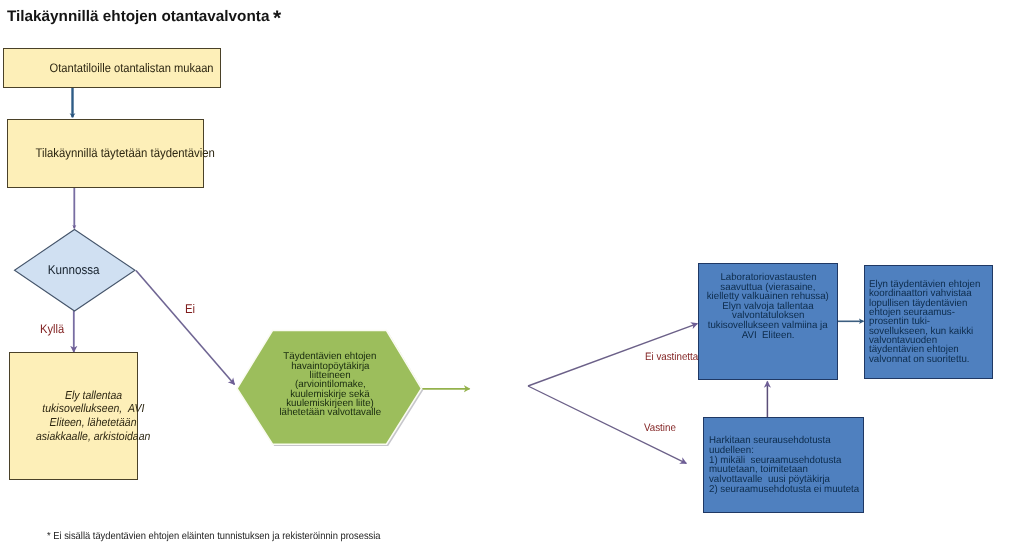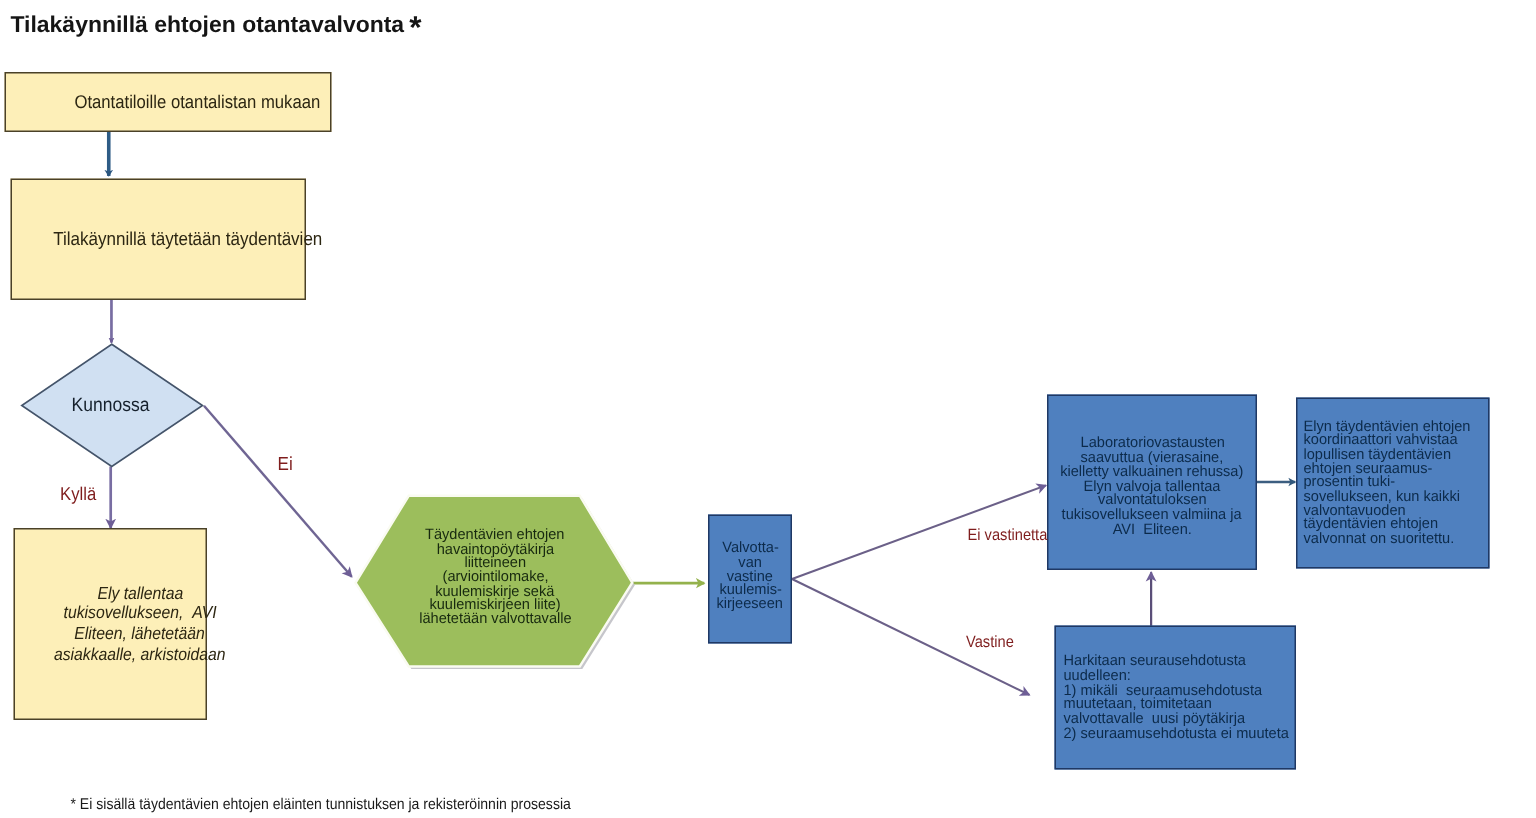--- a/index.html
+++ b/index.html
@@ -70,21 +70,21 @@
     <polygon points="274.2,332.2 388.2,332.2 423.2,390.2 388.2,446.0 274.2,446.0 238.7,390.2" fill="#C6C6CB"></polygon>
     <polygon points="272.5,330.5 386.5,330.5 421.5,388.5 386.5,444.3 272.5,444.3 237,388.5" fill="#9CBE5C" stroke="#FAFBF2" stroke-width="1.6"></polygon>
   </svg>
 
   <div class="node yellowbox" style="left:3px;top:48px;width:218px;height:40px;">
     <div class="txt" style="font-size:12.3px;line-height:13px;">
         <div><span class="cond">Otantatiloille&nbsp;otantalistan&nbsp;mukaan</span></div>
       </div>
   </div>
 
-  <div class="node yellowbox" style="left:7px;top:119px;width:197px;height:81px;">
+  <div class="node yellowbox" style="left:7px;top:119px;width:197px;height:69px;">
     <div class="txt" style="font-size:12.55px;line-height:12.3px;position:relative;left:-2px;">
         <div><span class="cond">Tilakäynnillä&nbsp;täytetään&nbsp;täydentävien</span></div>
       </div>
   </div>
 
   <div class="node" style="left:15px;top:252px;width:120px;height:36px;">
     <div class="txt" style="font-size:12.9px;line-height:14px;color:#15202C;position:relative;left:-1px;">
         <div><span class="cond">Kunnossa</span></div>
       </div>
   </div>
@@ -103,31 +103,22 @@
         <div><span class="cond">Täydentävien&nbsp;ehtojen</span></div>
         <div><span class="cond">havaintopöytäkirja</span></div>
         <div><span class="cond">liitteineen</span></div>
         <div><span class="cond">(arviointilomake,</span></div>
         <div><span class="cond">kuulemiskirje&nbsp;sekä</span></div>
         <div><span class="cond">kuulemiskirjeen&nbsp;liite)</span></div>
         <div><span class="cond">lähetetään&nbsp;valvottavalle</span></div>
       </div>
   </div>
 
-  <div class="node bluebox" style="left:472px;top:343px;width:56px;height:86px;padding-bottom:3px;">
-    <div class="txt w" style="font-size:10px;line-height:9.3px;">
-        <div><span class="cond">Valvotta-</span></div>
-        <div><span class="cond">van</span></div>
-        <div><span class="cond">vastine</span></div>
-        <div><span class="cond">kuulemis-</span></div>
-        <div><span class="cond">kirjeeseen</span></div>
-      </div>
-  </div>
 
-  <div class="node bluebox" style="left:698px;top:263px;width:140px;height:117px;align-items:flex-start;padding-top:27px;">
+  <div class="node bluebox" style="left:698px;top:263px;width:140px;height:117px;align-items:flex-start;padding-top:9px;">
     <div class="txt w" style="font-size:10px;line-height:9.6px;">
         <div><span class="cond">Laboratoriovastausten</span></div>
         <div><span class="cond">saavuttua&nbsp;(vierasaine,</span></div>
         <div><span class="cond">kielletty&nbsp;valkuainen&nbsp;rehussa)</span></div>
         <div><span class="cond">Elyn&nbsp;valvoja&nbsp;tallentaa</span></div>
         <div><span class="cond">valvontatuloksen</span></div>
         <div><span class="cond">tukisovellukseen&nbsp;valmiina&nbsp;ja</span></div>
         <div><span class="cond">AVI&nbsp;&nbsp;Eliteen.</span></div>
       </div>
   </div>

